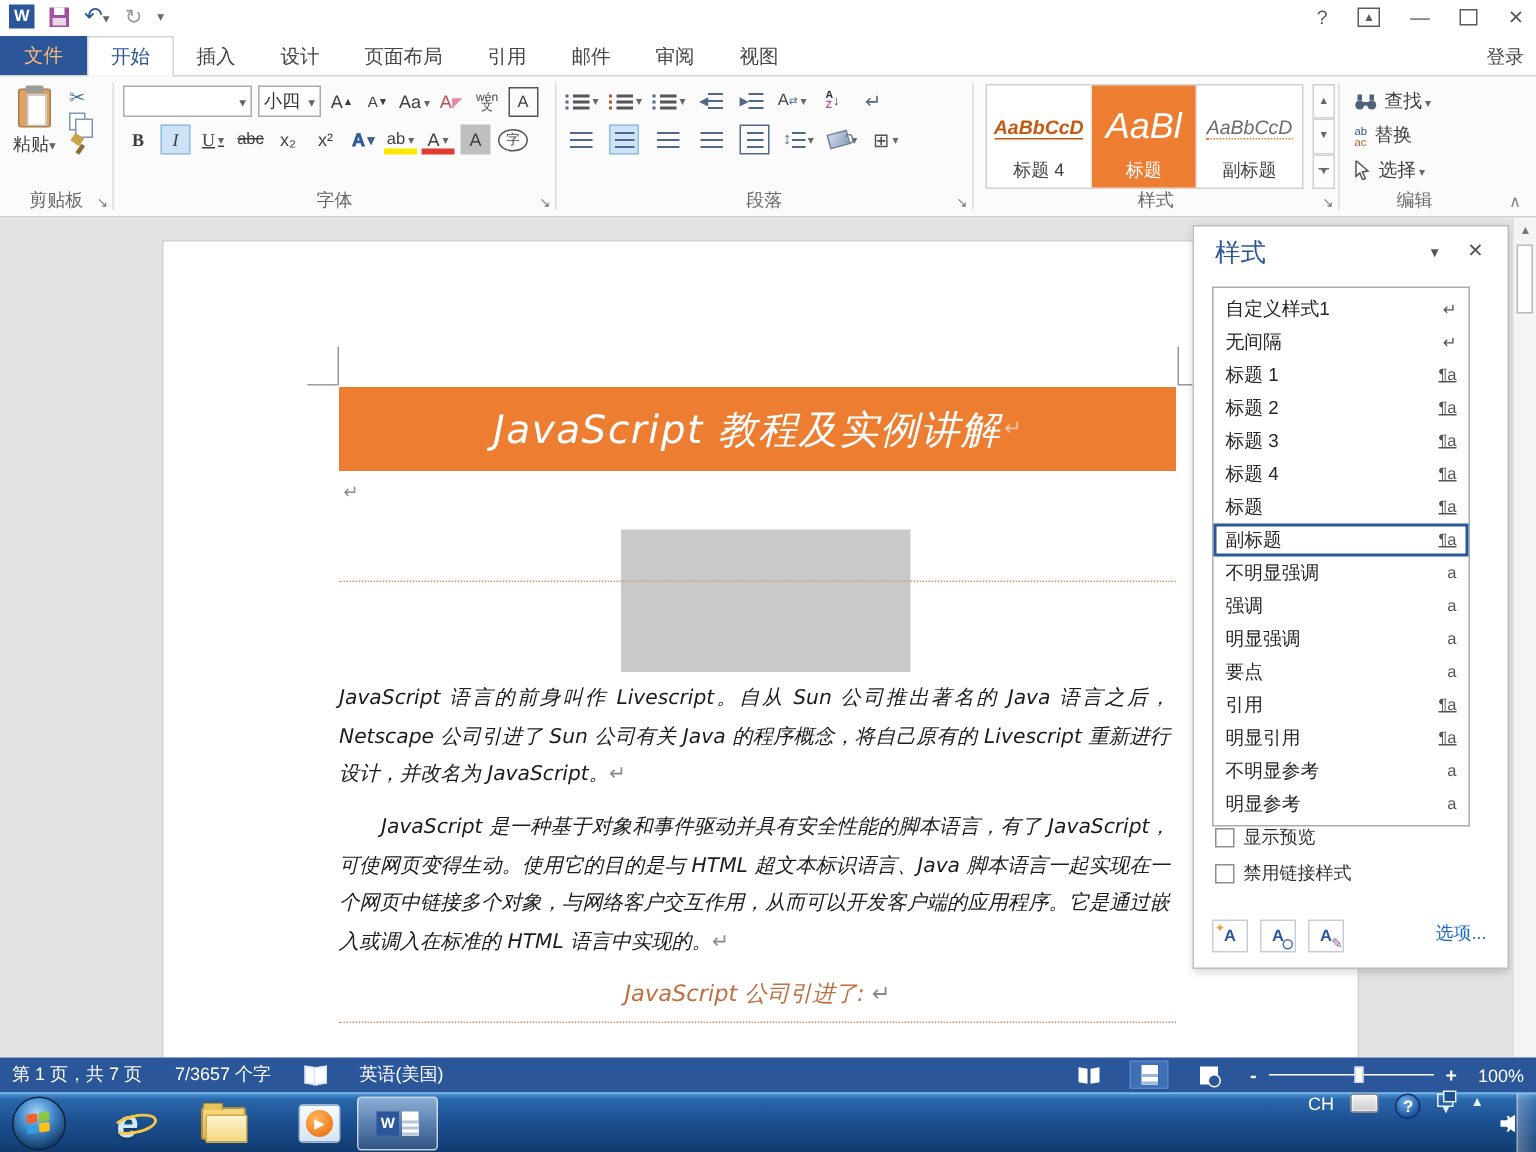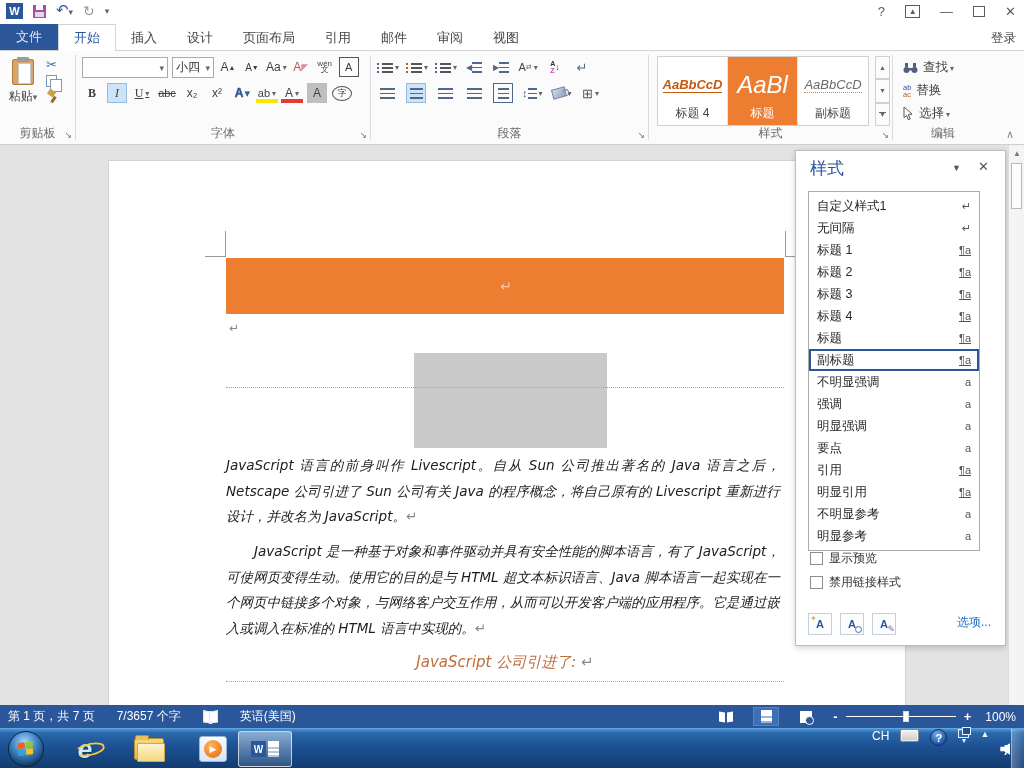--- a/index.html
+++ b/index.html
@@ -20,21 +20,21 @@
   .qat-dd{color:#666;font-size:9px}
   .qat-dd::after{content:"▾"}
   .title-text{left:0;right:0;top:4px;text-align:center;font-size:13px;color:#4d4d4d}
   .winbtns{right:8px;top:4px;display:flex;gap:20px;align-items:center;color:#5c5c5c;font-size:13px}
   .ribopt{width:15px;height:13px;border:1px solid #5c5c5c;font-size:8px;display:flex;align-items:center;justify-content:center}
   .restore{width:12px;height:11px;border:1px solid #5c5c5c;position:relative;background:#fff}
   .restore::before{content:"";position:absolute;right:-4px;top:-4px;width:10px;height:9px;border:1px solid #5c5c5c;z-index:-1}
 
   
   .tabrow{left:0;top:24px;width:1024px;height:26px;background:#fff}
-  .filetab{left:0;top:0;width:58px;height:26px;background:#2b579a;color:#e5e5e5;font-size:13px;display:flex;align-items:center;justify-content:center}
+  .filetab{left:0;top:0;width:58px;height:26px;background:#2b579a;color:#fdba74;font-size:13px;display:flex;align-items:center;justify-content:center}
   .tabs{left:58px;top:0;display:flex;height:26px}
   .tab{padding:0 15px;height:27px;display:flex;align-items:center;font-size:13px;color:#444}
   .tab.active{background:#fff;border:1px solid #d4d4d4;border-bottom:none;color:#2b579a;z-index:3}
   .signin{right:8px;top:6px;font-size:12.5px;color:#444}
 
   
   .ribbon{left:0;top:50px;width:1024px;height:95px;background:#fbfbfb;border-top:1px solid #d4d4d4;border-bottom:1px solid #cfcfcf}
   .grp{position:absolute;top:0;height:93px}
   .grp .glabel{position:absolute;bottom:2px;left:0;right:0;text-align:center;font-size:12px;color:#696969}
   .gdiv{position:absolute;top:4px;bottom:4px;width:1px;background:#dcdcdc}
@@ -52,21 +52,21 @@
   .cutcopy{left:46px;top:6px;display:flex;flex-direction:column;gap:3px}
   .scis{color:#4472a8;font-size:13px}
   .copyico{width:11px;height:12px;border:1px solid #7d96b5;background:#fff;position:relative}
   .copyico::before{content:"";position:absolute;left:3px;top:3px;width:10px;height:11px;border:1px solid #7d96b5;background:#fff}
   .brush{width:12px;height:12px;position:relative}
   .brush::before{content:"";position:absolute;left:2px;top:0;width:7px;height:6px;background:#caa24a;transform:rotate(35deg)}
   .brush::after{content:"";position:absolute;left:6px;top:6px;width:3px;height:7px;background:#8a6d3b;transform:rotate(35deg)}
 
   
   .combo{border:1px solid #ababab;background:#fff;height:21px;display:flex;align-items:center;font-size:12px;color:#333;padding:0 3px;justify-content:space-between}
-  .frow1{position:absolute;left:6px;top:6px;display:flex;align-items:flex-start;gap:4px}
+  .frow1{position:absolute;left:6px;top:6px;display:flex;align-items:flex-end;gap:4px}
   .frow2{position:absolute;left:6px;top:32px;display:flex;align-items:center;gap:5px}
   .bold{font-weight:bold;font-family:"Liberation Serif",serif}
   .ital{font-style:italic;font-family:"Liberation Serif",serif}
   .undl{text-decoration:underline;font-family:"Liberation Serif",serif}
   .strike{text-decoration:line-through}
   .a-fx{color:#2b579a;-webkit-text-stroke:.5px #2b579a;font-weight:bold}
   .hl{position:relative}
   .hl::before{content:"";position:absolute;left:-1px;right:-1px;bottom:0;height:4px;background:#ffe600}
   .fc{position:relative}
   .fc::before{content:"";position:absolute;left:-1px;right:-1px;bottom:0;height:4px;background:#e03c31}
@@ -460,20 +460,21 @@
 
   <div class="a docarea">
     <div class="page doc-body">
 
       <div class="crop" style="position:absolute;left:116px;top:70px;height:26px;border-left:1px solid #9a9a9a"></div>
       <div class="crop" style="position:absolute;left:96px;top:95px;width:20px;border-top:1px solid #9a9a9a"></div>
       <div class="crop" style="position:absolute;left:676px;top:70px;height:26px;border-left:1px solid #9a9a9a"></div>
       <div class="crop" style="position:absolute;left:677px;top:95px;width:20px;border-top:1px solid #9a9a9a"></div>
 
       <div class="banner">
+        <span class="banner-text">JavaScript 教程及实例讲解</span>
         <span class="pmark">↵</span>
       </div>
 
       <span class="marginmark" style="left:120px;top:160px">↵</span>
 
       <div class="graysel"></div>
 
       <div class="dotted" style="top:226px"></div>
 
       <div class="para" style="top:292px"><span>JavaScript 语言的前身叫作 Livescript。自从 Sun 公司推出著名的 Java 语言之后，Netscape 公司引进了 Sun 公司有关 Java 的程序概念，将自己原有的 Livescript 重新进行设计，并改名为 JavaScript。</span><span class="pmark">↵</span></div>

